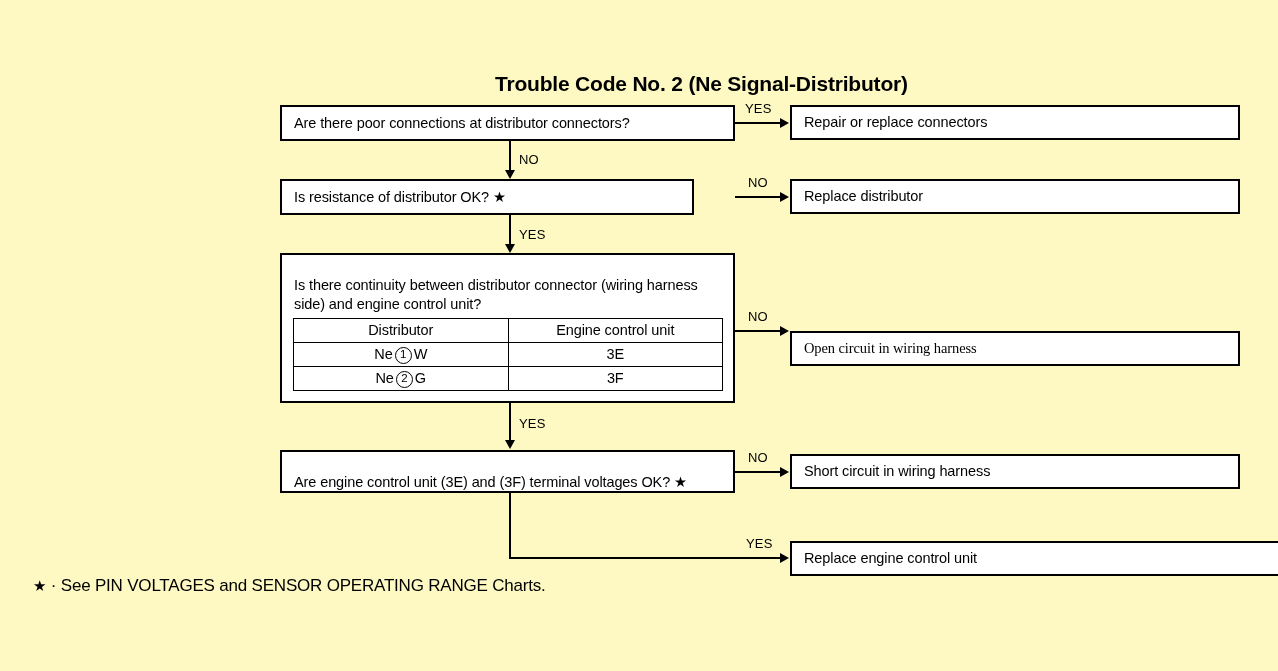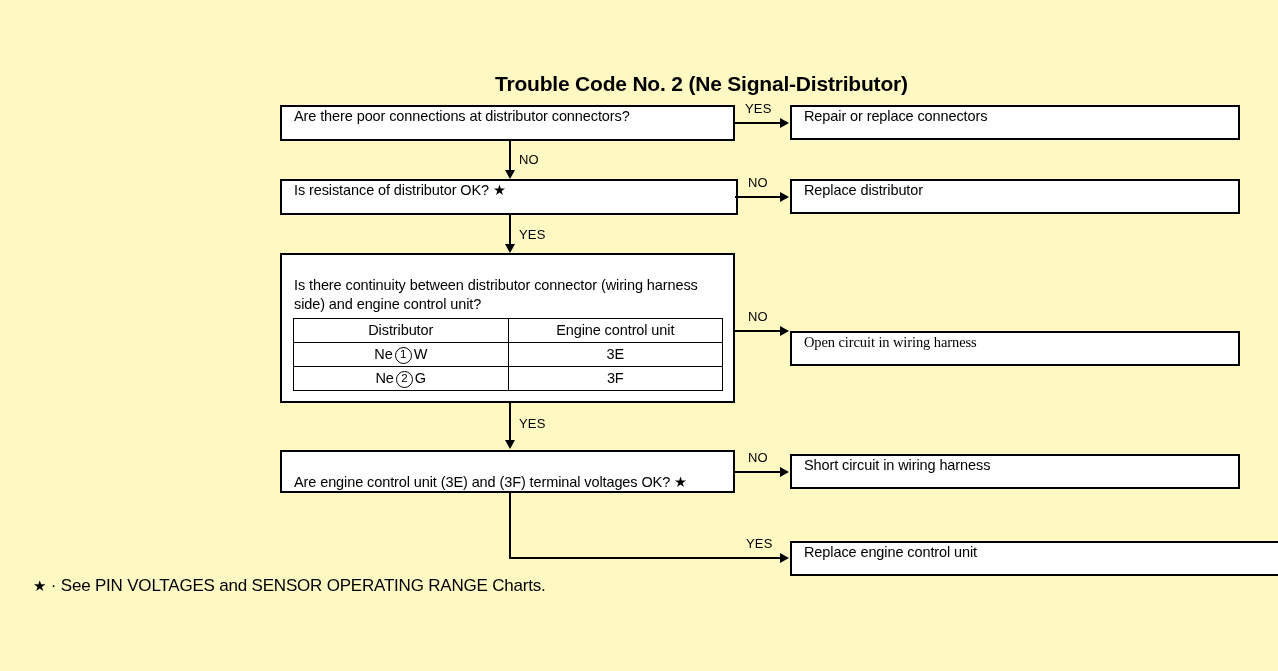--- a/index.html
+++ b/index.html
@@ -29,33 +29,34 @@
     letter-spacing: -0.2px;
     white-space: nowrap;
   }
 
   .box {
     position: absolute;
     border: 2px solid #000;
     box-sizing: border-box;
     background: #fff;
     display: flex;
+    align-items: center;
   }
   .box .txt {
     font-size: 14.5px;
     line-height: 19px;
     padding: 0 12px;
     letter-spacing: -0.1px;
   }
   .box.top-align { align-items: flex-start; }
   .box.top-align .txt { padding-top: 21px; }
 
   
   #q1 { left: 280px; top: 105px;  width: 455px; height: 36px; }
-  #q2 { left: 280px; top: 179px;  width: 458px; height: 36px; }
+  #q2 { left: 280px; top: 179px;  width: 414px; height: 36px; }
   #q3 { left: 280px; top: 253px;  width: 455px; height: 150px; }
   #q4 { left: 280px; top: 450px;  width: 455px; height: 43px; }
 
   
   #r1 { left: 790px; top: 105px;  width: 450px; height: 35px; }
   #r2 { left: 790px; top: 179px;  width: 450px; height: 35px; }
   #r3 { left: 790px; top: 331px;  width: 450px; height: 35px; font-family: Liberation Serif, serif; }
   #r4 { left: 790px; top: 454px;  width: 450px; height: 35px; }
   #r5 { left: 790px; top: 541px;  width: 512px; height: 35px; }
 

